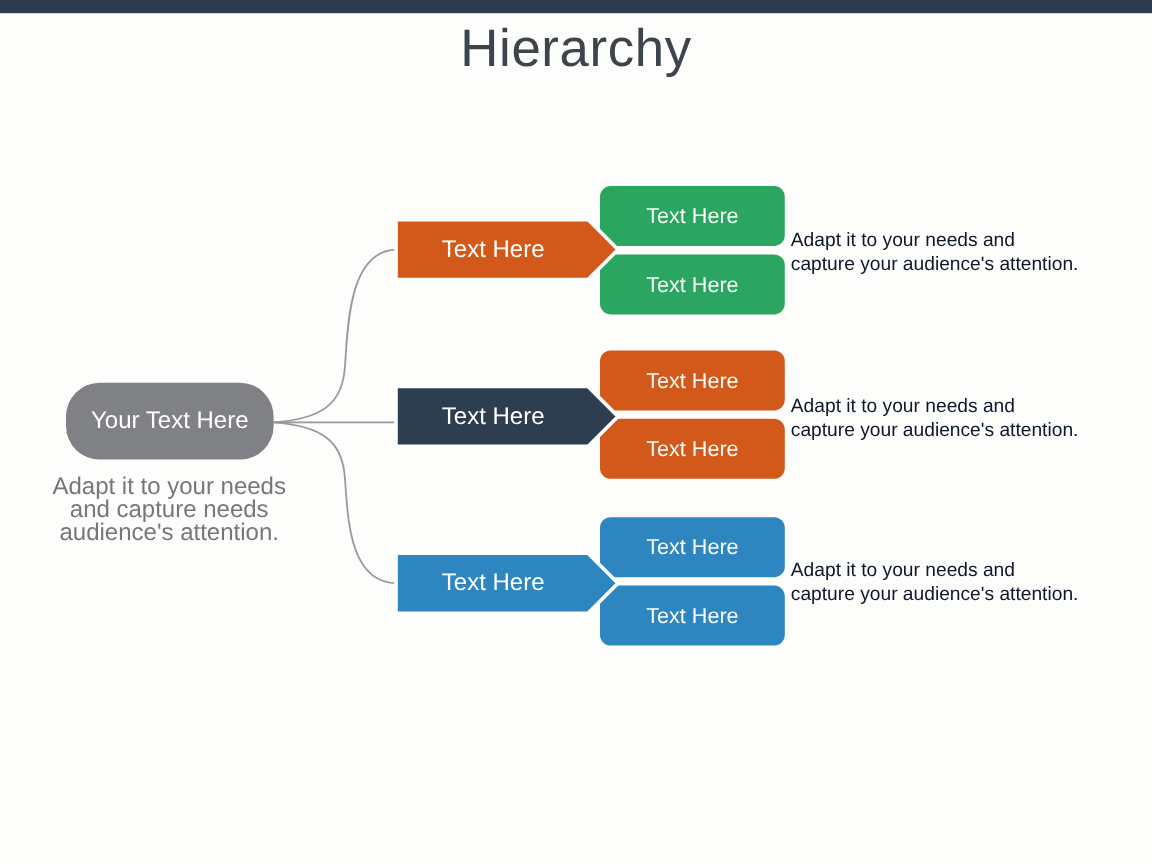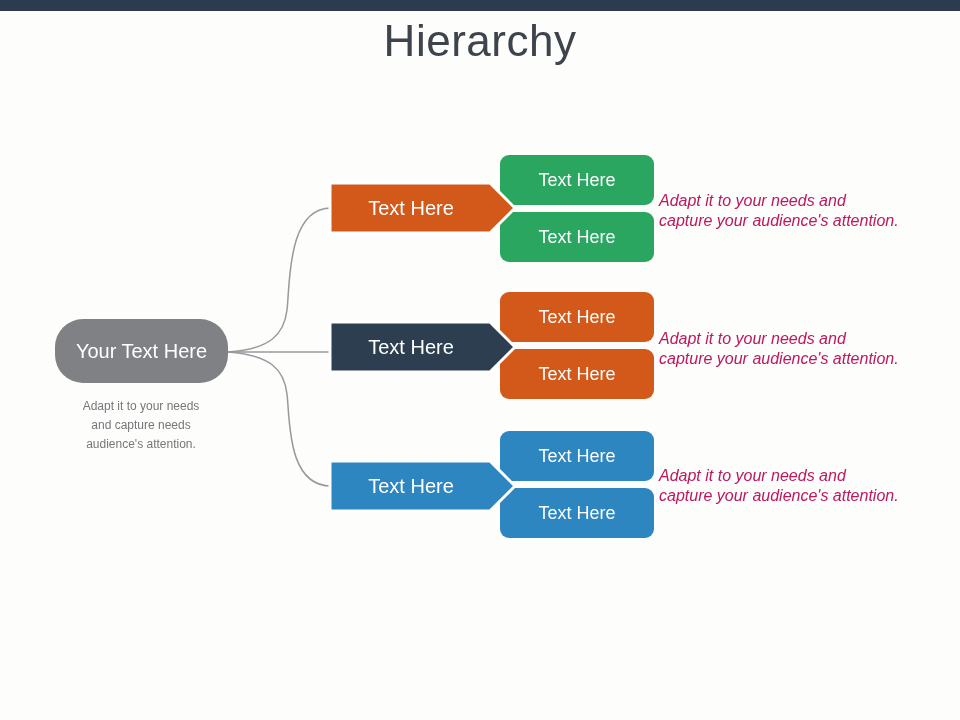--- a/index.html
+++ b/index.html
@@ -7,30 +7,30 @@
   .slide{position:relative;width:960px;height:720px;background:#fdfdfc;overflow:hidden;}
   .top-bar{position:absolute;left:0;top:0;width:960px;height:11px;background:#2c3b4d;}
   .title{position:absolute;left:0;top:16px;width:960px;text-align:center;
          font-size:44px;color:#3d444c;letter-spacing:0.5px;}
   .connectors{position:absolute;left:0;top:0;width:960px;height:720px;z-index:1;}
   .node-root{position:absolute;left:55px;top:319px;width:173px;height:64px;
              border-radius:28px;background:#7f8184;z-index:2;
              display:flex;align-items:center;justify-content:center;
              color:#ffffff;font-size:20px;}
   .root-caption{position:absolute;left:33px;top:397px;width:216px;text-align:center;
-                font-size:12px;line-height:19px;color:#76777a;}
+                font-size:20px;line-height:19px;color:#76777a;}
   .arrow-svg{position:absolute;left:328px;z-index:3;}
   .arrow-label{position:absolute;left:332px;width:158px;height:50px;z-index:4;
                display:flex;align-items:center;justify-content:center;
                color:#ffffff;font-size:20px;}
   .child-box{position:absolute;left:500px;width:154px;height:50px;border-radius:9px;
              z-index:2;display:flex;align-items:center;justify-content:center;
              color:#fbfdfc;font-size:18px;}
   .caption{position:absolute;left:659px;width:270px;font-size:16px;
-           line-height:19.5px;color:#be185d;font-style:italic;}
+           line-height:19.5px;color:#0f172a;}
 </style>
 </head>
 <body>
 
 <div class="slide">
 
   <div class="top-bar" style="background: rgb(44, 59, 77);"></div>
 
   <div class="title">Hierarchy</div>
 

